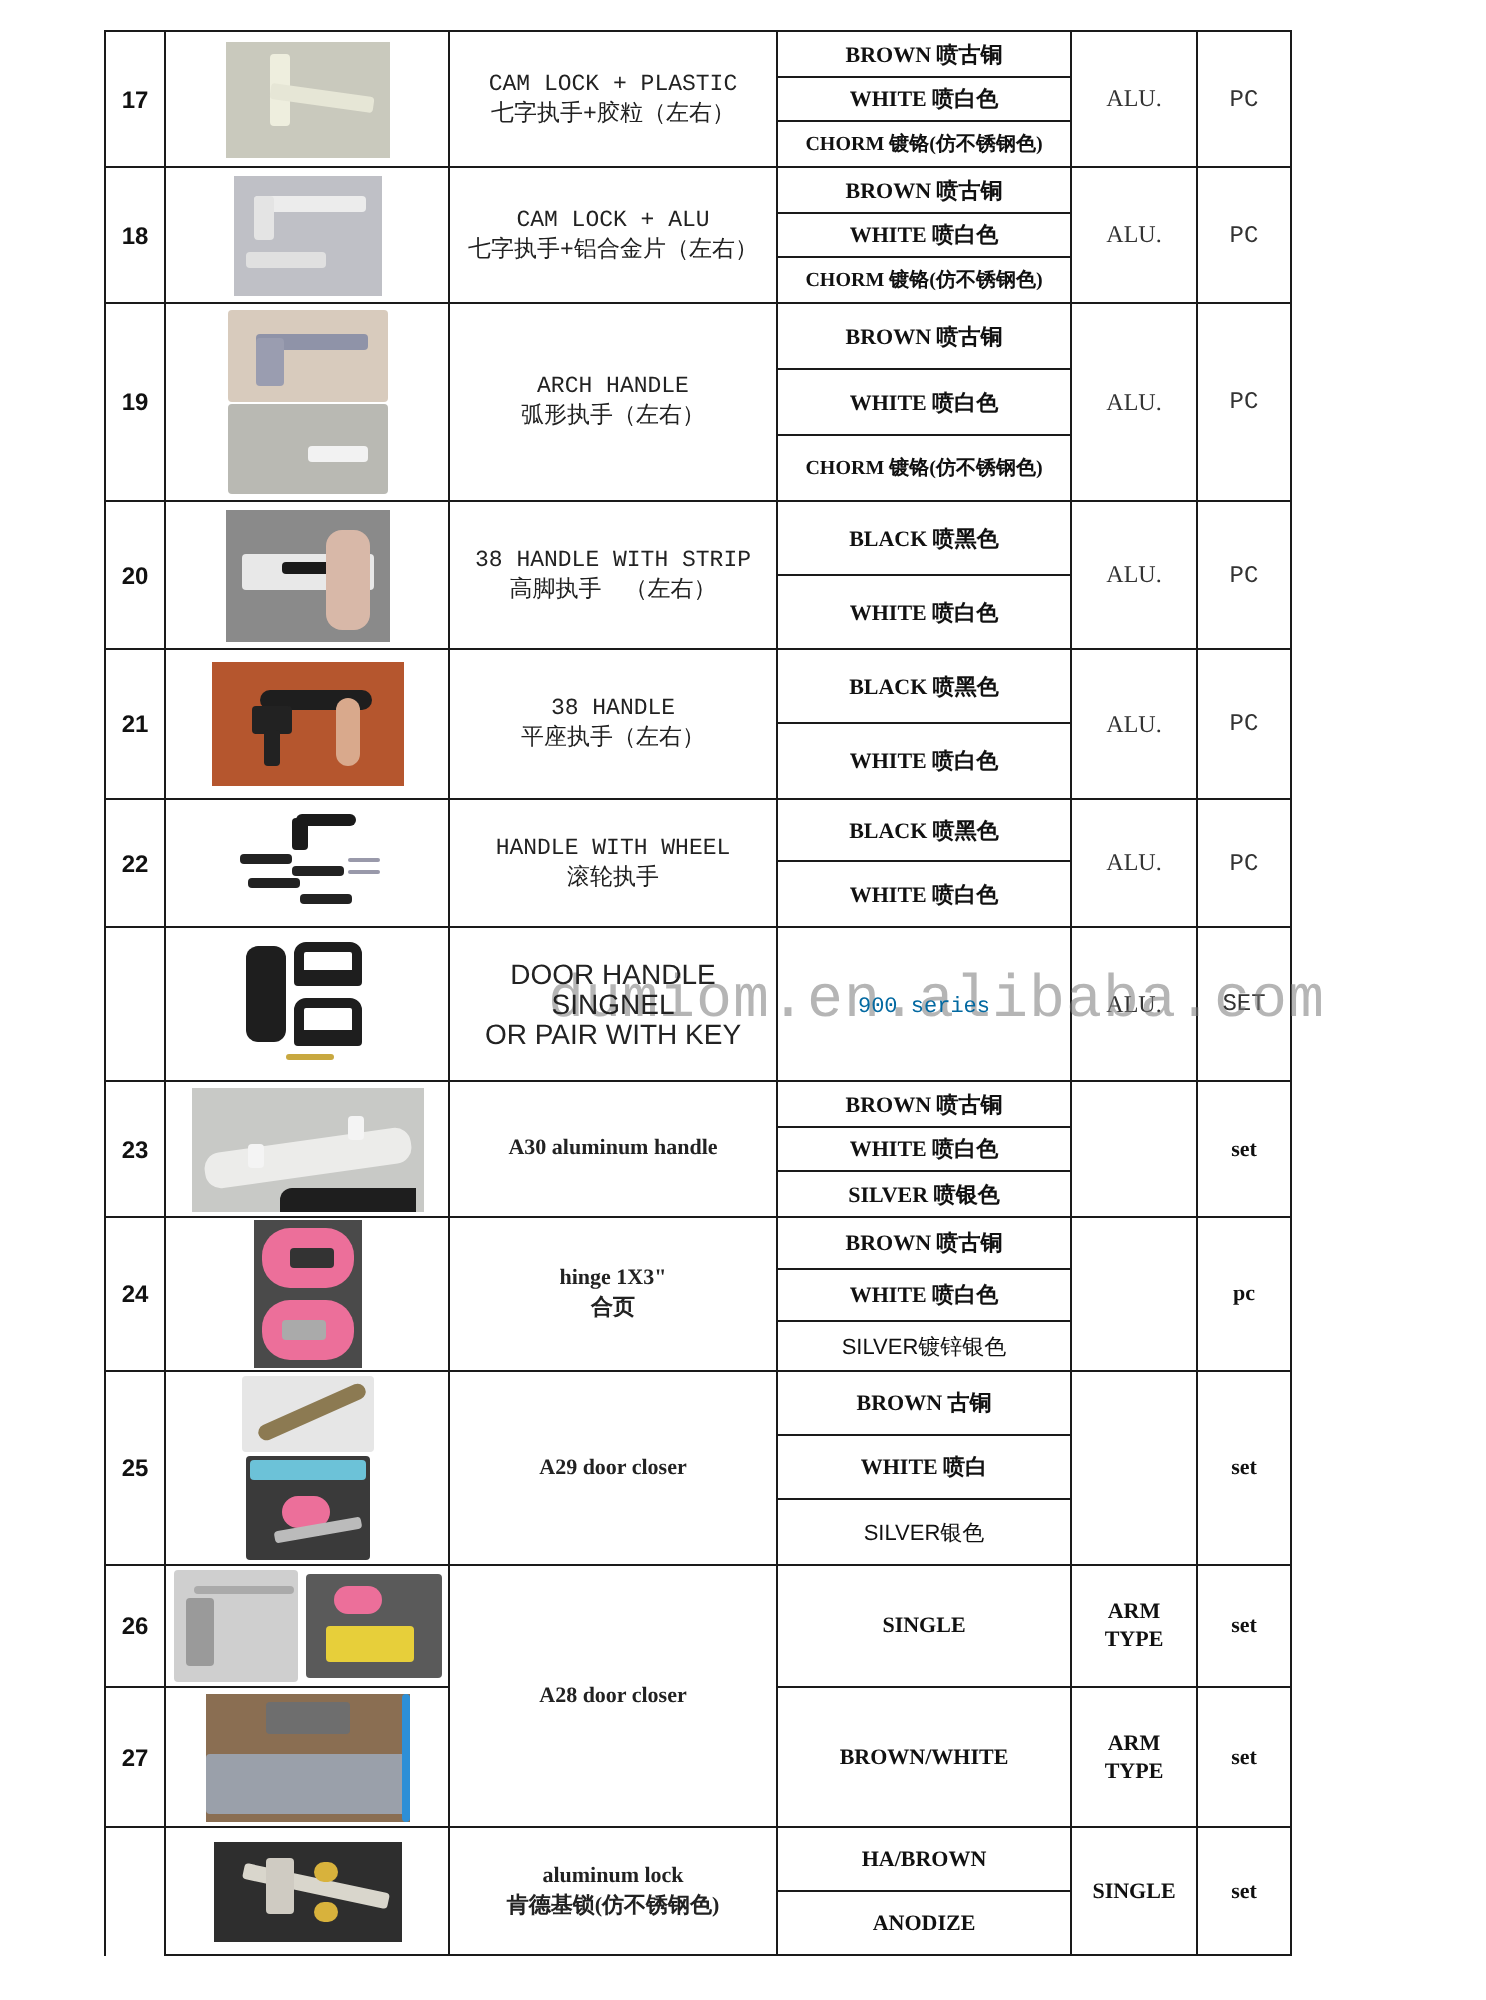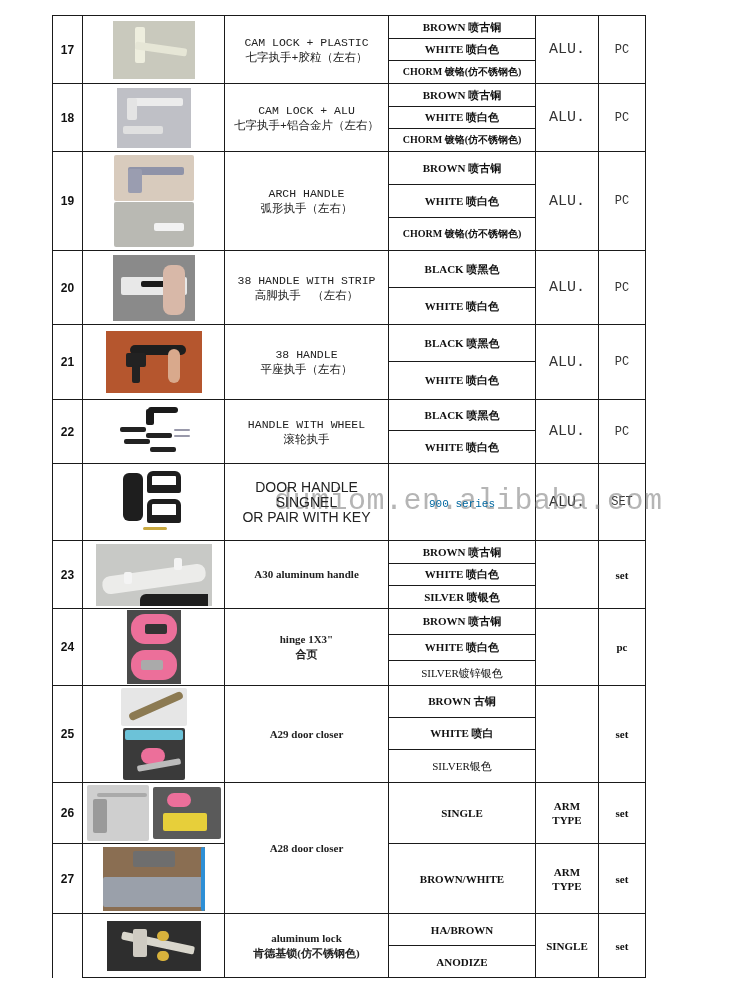--- a/index.html
+++ b/index.html
@@ -4,22 +4,22 @@
 <style>
   html,body{margin:0;padding:0;background:#ffffff;}
   body{width:743px;height:1000px;position:relative;overflow:hidden;font-family:"Liberation Serif",serif;color:#111;}
   table.spec{position:absolute;left:52px;top:15px;border-collapse:collapse;table-layout:fixed;}
   table.spec td{border:1.5px solid #1a1a1a;text-align:center;vertical-align:middle;padding:0;overflow:hidden;}
   td.num{font-family:"Liberation Sans",sans-serif;font-weight:bold;font-size:12px;}
   td.name{font-family:"Liberation Mono","DejaVu Sans Mono",monospace;font-size:11.5px;line-height:15px;color:#222;}
   td.name.bold{font-family:"Liberation Serif",serif;font-weight:bold;font-size:11px;}
   td.color{font-family:"Liberation Serif",serif;font-weight:bold;font-size:11px;}
   td.color.small{font-size:10px;}
-  td.mono{font-family:Liberation Serif, serif;font-weight:normal;}
-  td.mat{font-family:Liberation Mono, monospace;font-size:15px;color:#333;}
+  td.mono{font-family:Liberation Sans, sans-serif;font-weight:normal;}
+  td.mat{font-family:Liberation Serif, serif;font-size:12px;color:#333;}
   td.mat.bold{font-family:"Liberation Serif",serif;font-weight:bold;font-size:11px;color:#111;line-height:14px;}
   td.unit{font-family:"Liberation Mono",monospace;font-size:12px;color:#333;}
   td.unit.bold{font-family:"Liberation Serif",serif;font-weight:bold;font-size:11px;color:#111;}
   .imgbox{margin:0 auto;position:relative;}
   .ph{position:absolute;border-radius:2px;}
   .watermark{position:absolute;left:242px;top:484px;font-family:Liberation Mono, monospace;font-size:30px;color:rgba(120,120,120,0.55);letter-spacing:0.5px;pointer-events:none;margin-left:32px;}
   .door-name{font-family:"Liberation Sans",sans-serif;font-size:14px;line-height:15px;color:#222;position:relative;z-index:1;}
   .series{font-family:Liberation Mono, monospace;font-size:11px;color:#0369a1;position:relative;z-index:1;}
 </style>
 </head>

